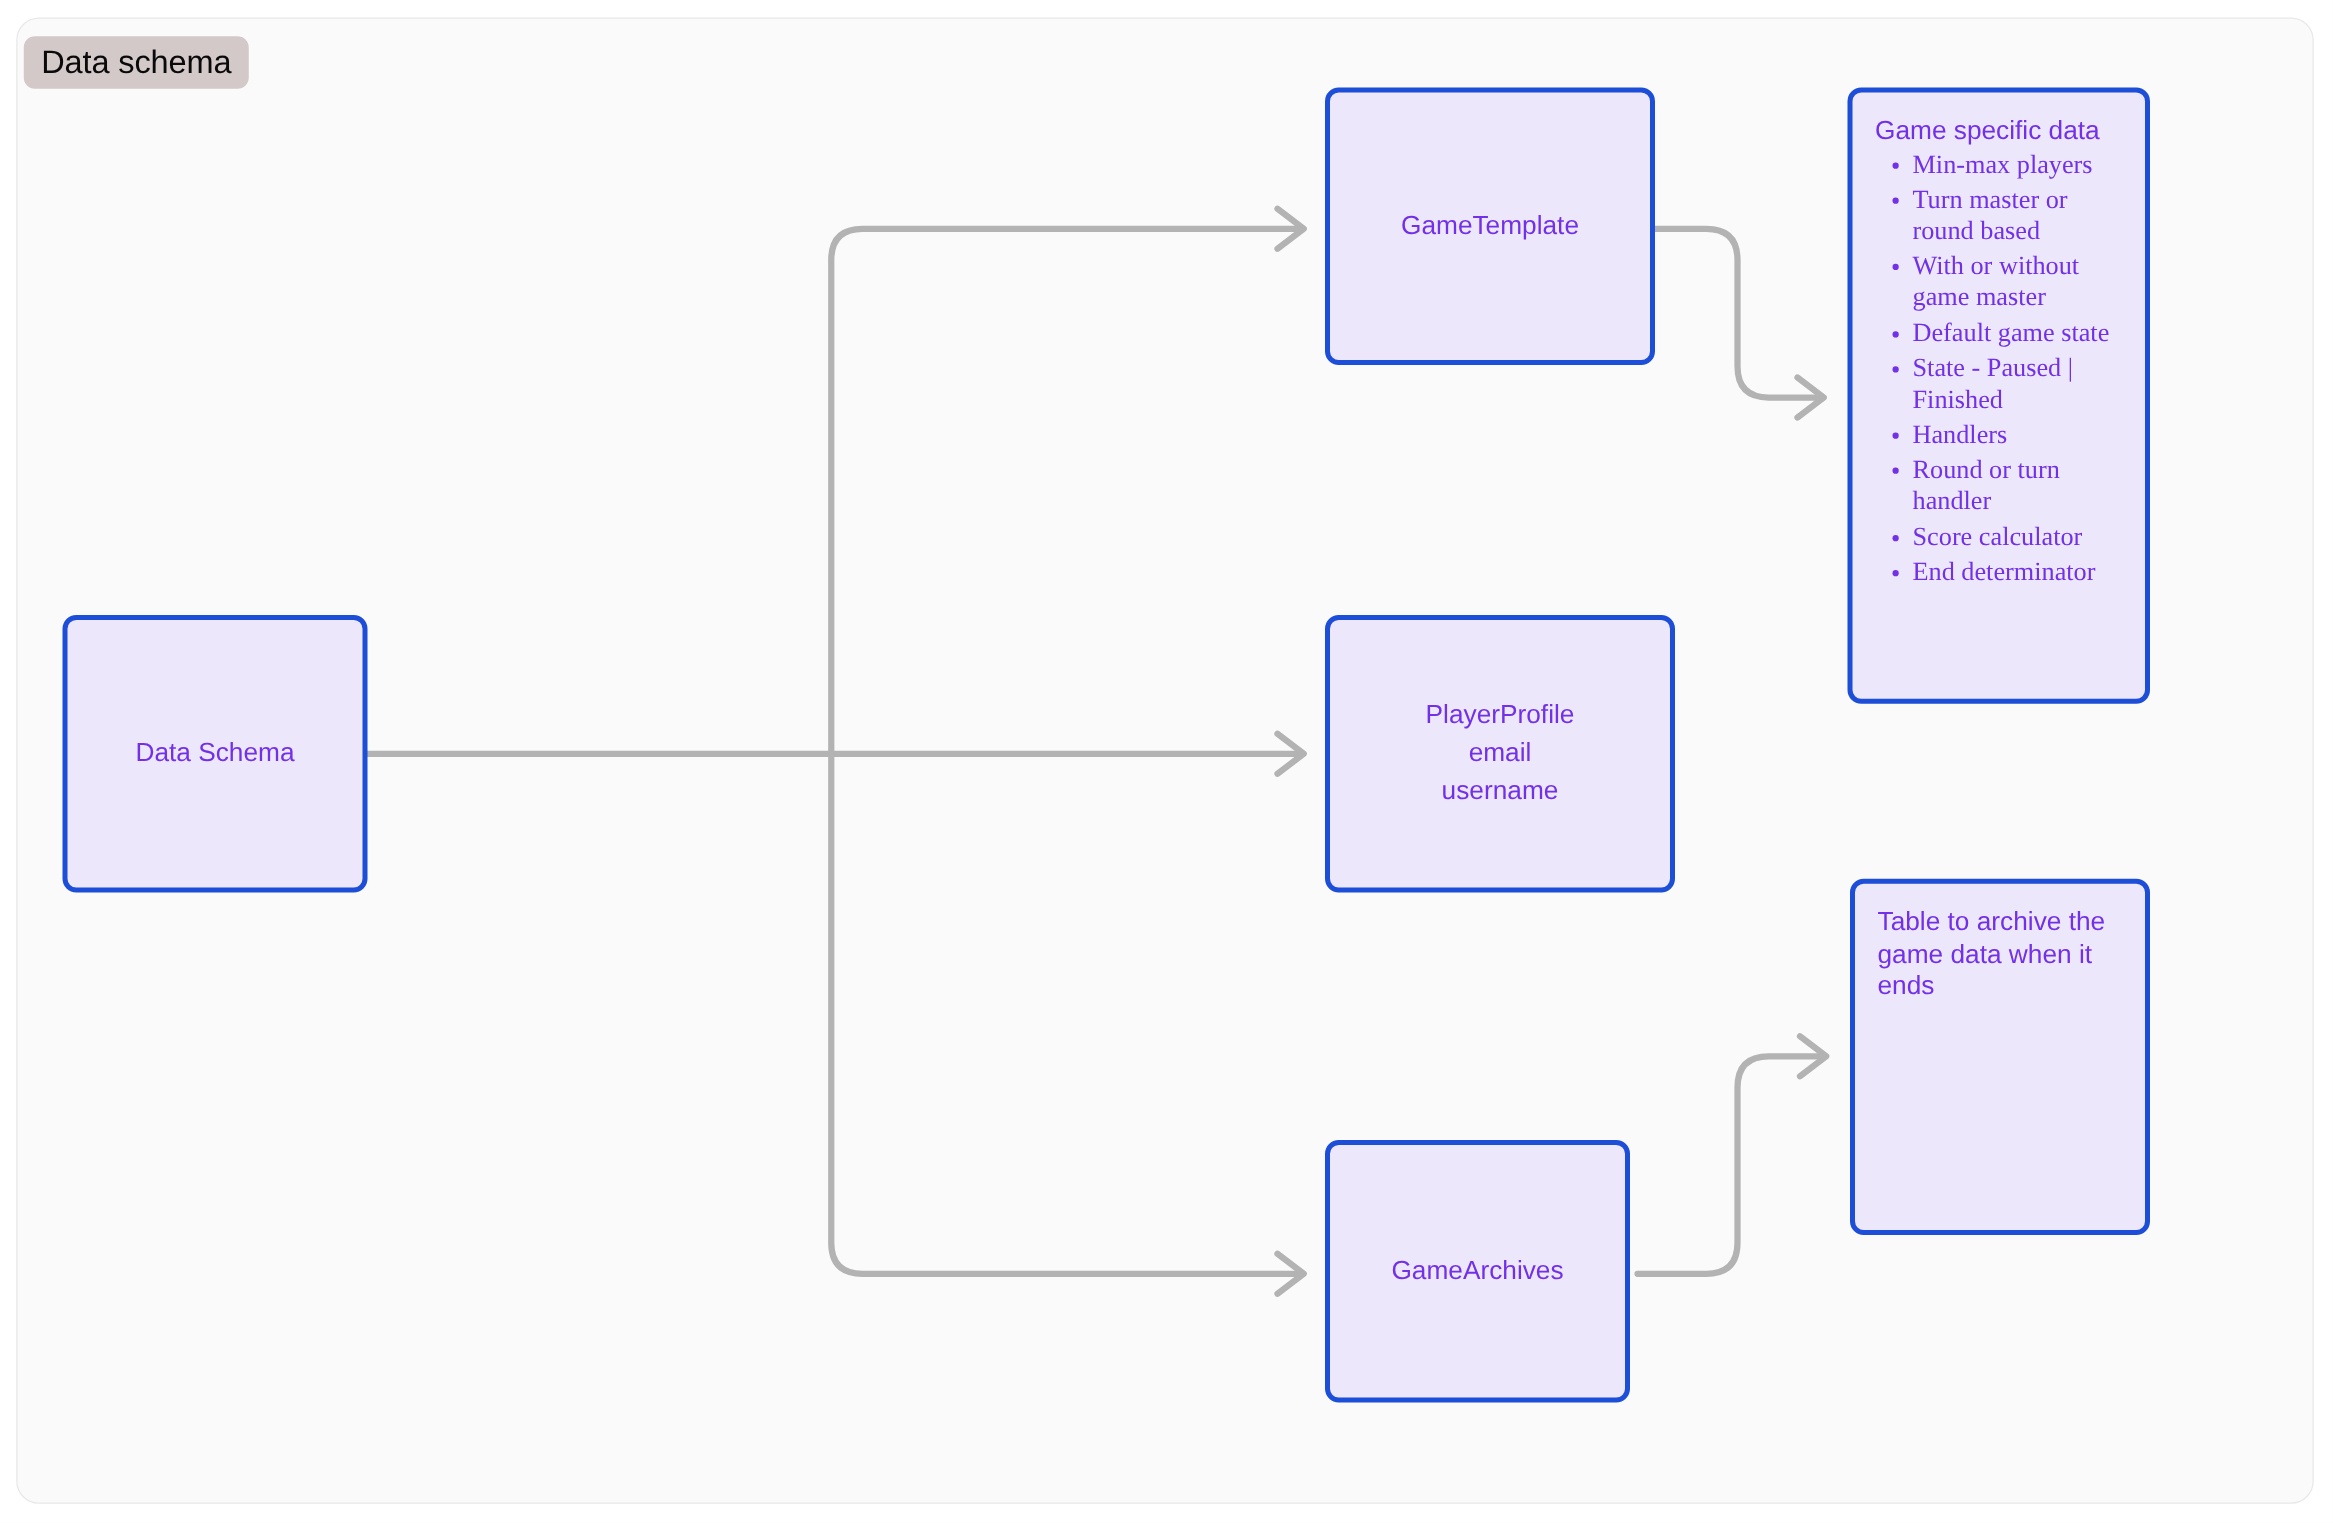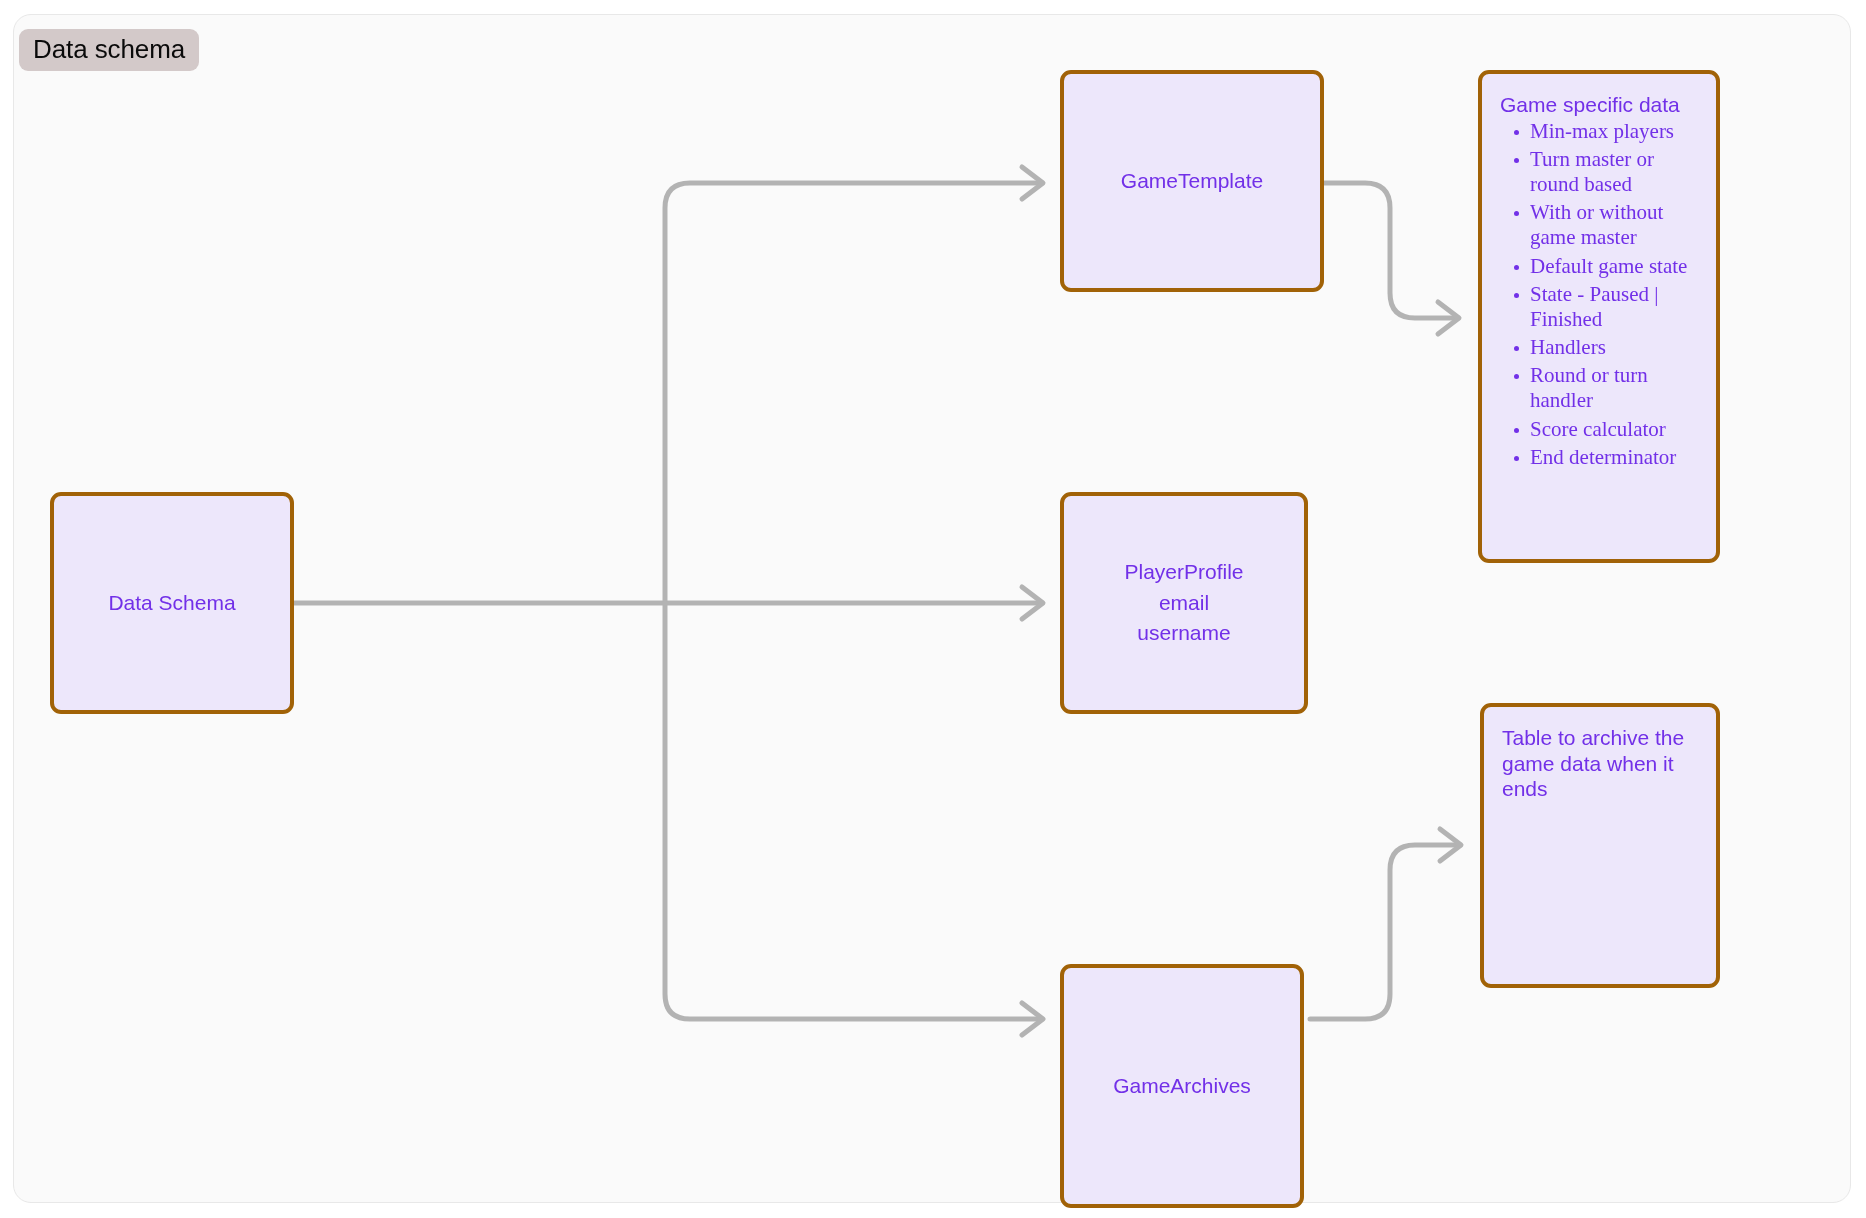--- a/index.html
+++ b/index.html
@@ -65,21 +65,21 @@
     stroke-width: 5;
     stroke-linecap: round;
     stroke-linejoin: round;
   }
 
   
   .node {
     position: absolute;
     box-sizing: border-box;
     background: #ede7fb;
-    border: 4px solid #a16207;
+    border: 4px solid #1d4ed8;
     border-radius: 11px;
     color: #7230e8;
   }
   .node-simple {
     display: flex;
     align-items: center;
     justify-content: center;
     text-align: center;
   }
   .node-simple .node-text {
@@ -117,22 +117,22 @@
     top: 11px;
     width: 5px;
     height: 5px;
     border-radius: 50%;
     background: #7230e8;
   }
 
   
   #node-data-schema   { left: 50px;   top: 492px; width: 244px;  height: 222px; }
   #node-gametemplate  { left: 1060px; top: 70px;  width: 264px;  height: 222px; }
-  #node-playerprofile { left: 1060px; top: 492px; width: 248px;  height: 222px; }
-  #node-gamearchives  { left: 1060px; top: 964px; width: 244px;  height: 244px; text-align: center; }
+  #node-playerprofile { left: 1060px; top: 492px; width: 280px;  height: 222px; }
+  #node-gamearchives  { left: 1060px; top: 912px; width: 244px;  height: 210px; text-align: center; }
   #node-game-specific { left: 1478px; top: 70px;  width: 242px;  height: 493px; }
   #node-archive-table { left: 1480px; top: 703px; width: 240px;  height: 285px; }
 </style>
 </head>
 <body>
 
 <div id="canvas-frame">
 </div>
 
 <div id="diagram-title">Data schema</div>

